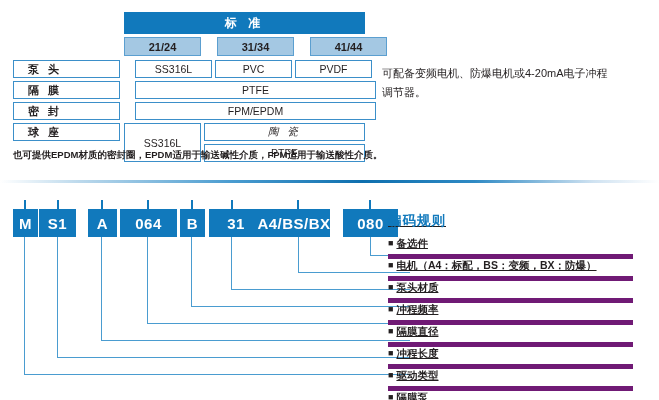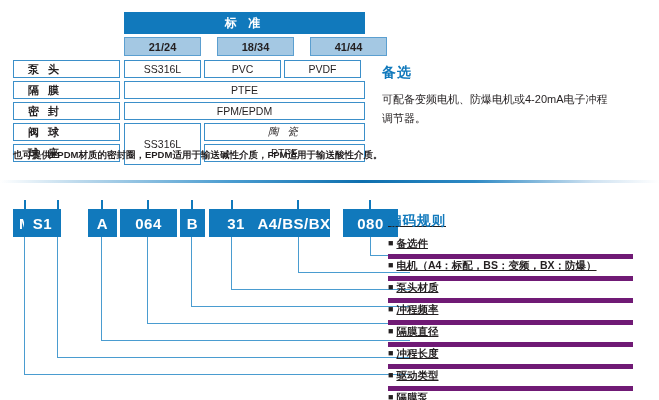--- a/index.html
+++ b/index.html
@@ -5,21 +5,21 @@
   html,body{margin:0;padding:0;}
   body{
     width:659px;height:400px;background:#ffffff;
     font-family:"Liberation Sans","DejaVu Sans",sans-serif;
     color:#231f20;overflow:hidden;position:relative;
   }
   .page{position:relative;width:659px;height:400px;padding-left:40px;}
 
   
   .spec-table{position:absolute;left:13px;top:12px;width:352px;}
-  .t-row{display:flex;margin-bottom:3px;}
+  .t-row{display:flex;margin-bottom:3px;gap:11px;}
   .t-label{
     width:107px;height:18px;border:1px solid #3b8fc9;box-sizing:border-box;
     display:flex;align-items:center;padding-left:14px;
     font-size:11px;font-weight:bold;color:#231f20;letter-spacing:3px;
     background:#fff;margin-right:4px;flex:none;
   }
   .t-cells{display:flex;flex:1;gap:3px;}
   .cell{
     border:1px solid #3b8fc9;box-sizing:border-box;height:18px;
     display:flex;align-items:center;justify-content:center;
@@ -95,21 +95,21 @@
 <body>
 
 <div class="page">
 
   <div class="spec-table">
 
     <div class="head-main">标 准</div>
 
     <div class="head-sub" style="margin-top:3px;">
       <div class="cell c1">21/24</div>
-      <div class="cell c2">18/34</div>
+      <div class="cell c2">31/34</div>
       <div class="cell c3">41/44</div>
     </div>
 
     <div style="height:4px;"></div>
 
     <div class="t-row">
       <div class="t-label">泵  头</div>
       <div class="t-cells">
         <div class="cell c1">SS316L</div>
         <div class="cell c2">PVC</div>
@@ -126,59 +126,55 @@
 
     <div class="t-row">
       <div class="t-label">密  封</div>
       <div class="t-cells">
         <div class="cell c-span3">FPM/EPDM</div>
       </div>
     </div>
 
     <div style="display:flex;">
       <div style="width:111px;flex:none;">
-        <div class="t-row" style="margin-bottom:3px;">
-          <div class="t-label">阀  球</div>
-        </div>
         <div class="t-row">
           <div class="t-label">球  座</div>
         </div>
       </div>
       <div class="merge-block" style="flex:1;">
         <div class="merge-left">SS316L</div>
         <div class="merge-right">
           <div class="cell c-span2" style="width:161px;letter-spacing:3px;font-style:italic;">陶  瓷</div>
           <div class="cell c-span2" style="width:161px;">PTFE</div>
         </div>
       </div>
     </div>
   </div>
 
   <div class="footnote">也可提供EPDM材质的密封圈，EPDM适用于输送碱性介质，FPM适用于输送酸性介质。</div>
 
   <div class="option-panel">
-    <div class="option-title">备选</div>
     <div class="option-body">可配备变频电机、防爆电机或4-20mA电子冲程调节器。</div>
   </div>
 
   <div class="divider"></div>
 
   <div class="code-area">
 
     <div class="tick" style="left:24px;"></div>
     <div class="tick" style="left:57px;"></div>
     <div class="tick" style="left:101px;"></div>
     <div class="tick" style="left:147px;"></div>
     <div class="tick" style="left:191px;"></div>
     <div class="tick" style="left:231px;"></div>
     <div class="tick" style="left:297px;"></div>
     <div class="tick" style="left:369px;"></div>
 
     <div class="code-block" style="left:13px;width:25px;">M</div>
-    <div class="code-block" style="left:24px;width:37px;">S1</div>
+    <div class="code-block" style="left:39px;width:37px;">S1</div>
     <div class="code-block" style="left:88px;width:29px;">A</div>
     <div class="code-block" style="left:120px;width:57px;">064</div>
     <div class="code-block" style="left:180px;width:25px;">B</div>
     <div class="code-block" style="left:209px;width:54px;">31</div>
     <div class="code-block" style="left:258px;width:72px;">A4/BS/BX</div>
     <div class="code-block" style="left:343px;width:55px;">080</div>
 
     <div class="leader lead-v" style="left:370px;top:37px;height:18px;"></div>
     <div class="leader lead-h" style="left:370px;top:55px;width:40px;"></div>
 

